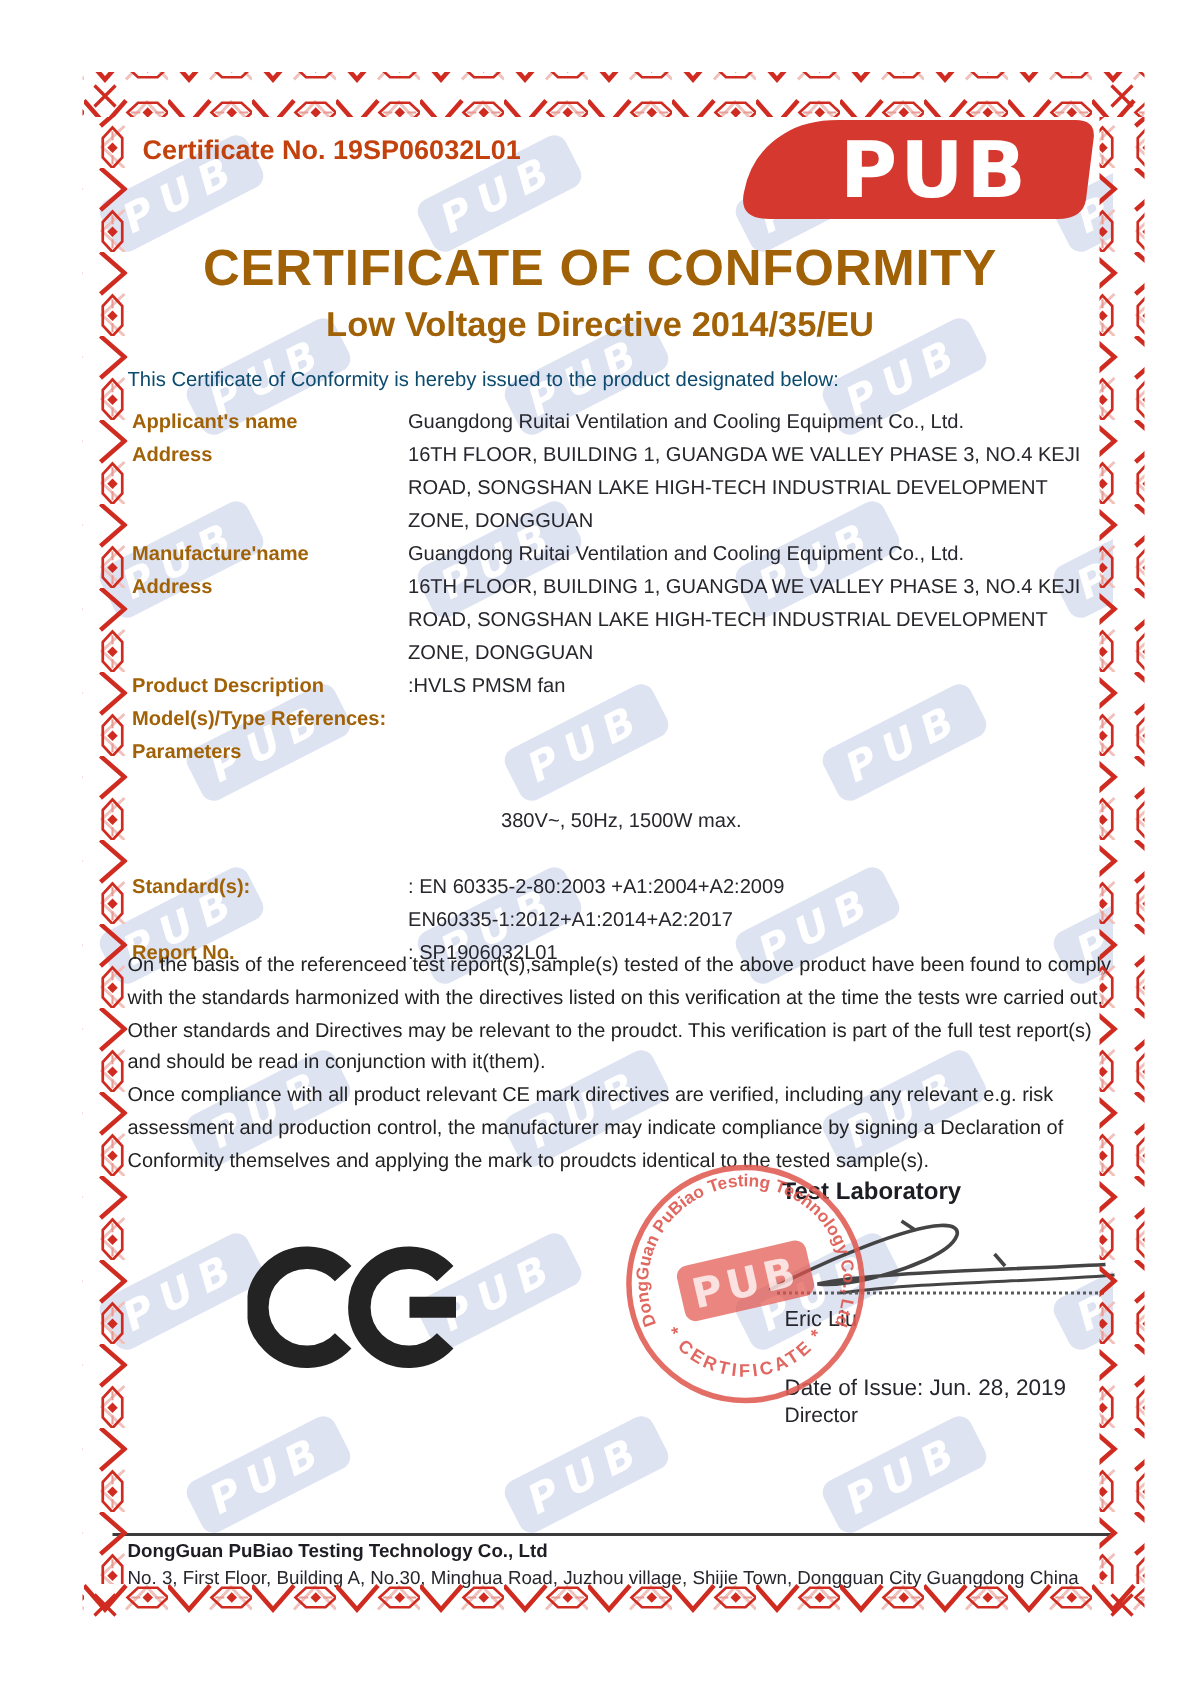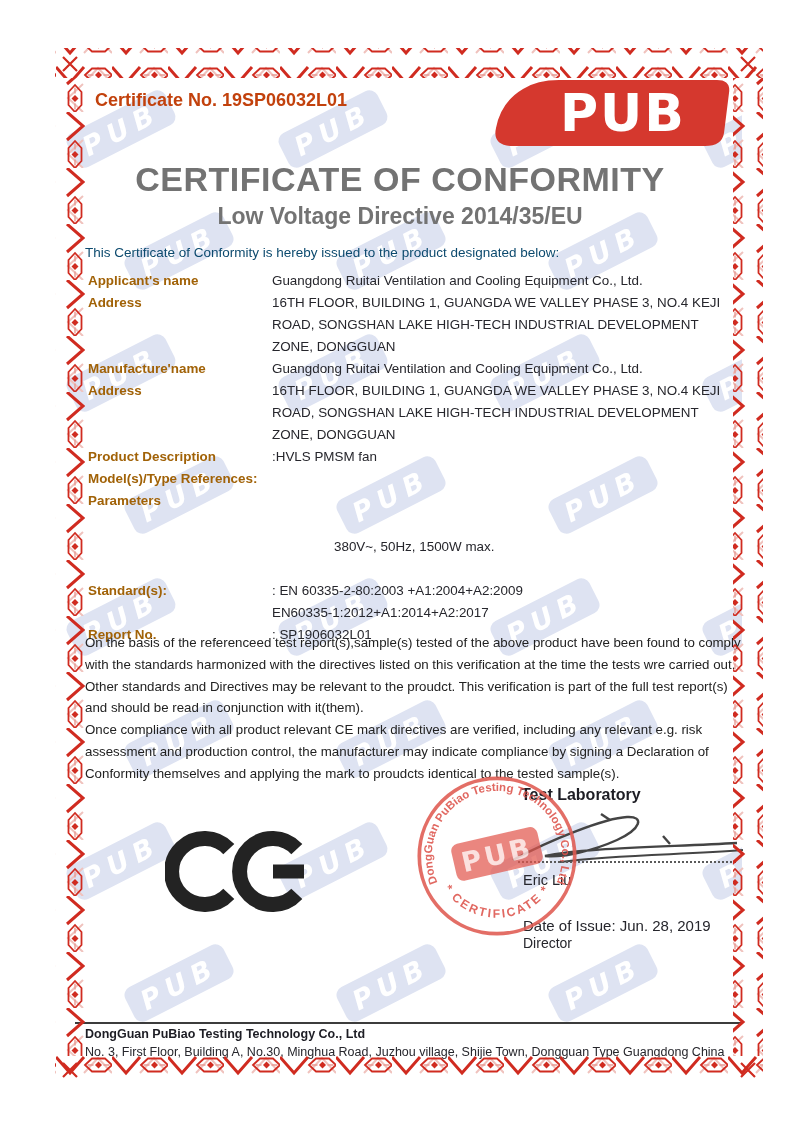--- a/index.html
+++ b/index.html
@@ -10,21 +10,21 @@
   .wm-tile{position:absolute;width:110px;height:38px;border-radius:9px;background:#dee3f2;
            color:#ffffff;font-weight:bold;font-style:italic;font-size:27px;letter-spacing:7px;
            display:flex;align-items:center;justify-content:center;transform:rotate(-27deg);
            font-family:"DejaVu Sans",sans-serif;}
   
   .border-svg{position:absolute;left:0;top:0;z-index:3;pointer-events:none;}
   
   .content{position:absolute;left:0;top:0;width:800px;height:1132px;z-index:2;}
   .cert-no{position:absolute;left:95px;top:90px;font-size:18px;font-weight:bold;color:#c2410c;}
   .logo{position:absolute;left:495px;top:80px;}
-  .title-block{position:absolute;left:0;top:160px;width:800px;text-align:center;color:#737373;}
+  .title-block{position:absolute;left:0;top:160px;width:800px;text-align:center;color:#a16207;}
   .title-main{font-size:34px;font-weight:800;letter-spacing:0.5px;}
   .title-sub{font-size:23px;font-weight:bold;margin-top:4px;}
   .intro{position:absolute;left:85px;top:245px;font-size:13.5px;color:#0c4a6e;}
   .fields{position:absolute;left:88px;top:270px;width:660px;font-size:13.4px;line-height:22px;}
   .frow{display:flex;}
   .flabel{width:184px;font-weight:bold;color:#a16207;flex:none;}
   .fvalue{width:476px;white-space:pre-line;color:#26262c;}
   .indent2{padding-left:62px;margin-top:24px;}
   .tm{font-style:italic;font-weight:bold;font-size:21px;letter-spacing:1px;line-height:26px;}
   .tm-blue{color:#1563c5;}
@@ -180,21 +180,21 @@
         <textPath href="#arcBottom" startOffset="50%" text-anchor="middle">* CERTIFICATE *</textPath>
       </text>
       <g transform="translate(80,78) rotate(-13)">
         <rect x="-42" y="-18" width="84" height="36" rx="7" fill="#e2574d" opacity="0.82"></rect>
         <text x="0" y="10" text-anchor="middle" font-size="26" font-weight="bold" fill="#fbdddb" font-family="DejaVu Sans, sans-serif" letter-spacing="3">PUB</text>
       </g>
     </svg>
 
     <div class="footer-line"></div>
     <div class="footer-co">DongGuan PuBiao Testing Technology Co., Ltd</div>
-    <div class="footer-addr">No. 3, First Floor, Building A, No.30, Minghua Road, Juzhou village, Shijie Town, Dongguan Type Guangdong China</div>
+    <div class="footer-addr">No. 3, First Floor, Building A, No.30, Minghua Road, Juzhou village, Shijie Town, Dongguan City Guangdong China</div>
   </div>
 
   <svg class="border-svg" width="800" height="1132" viewBox="0 0 800 1132">
     <defs>
       <pattern id="chainH" width="56" height="30" patternUnits="userSpaceOnUse">
         <path d="M28,23 L42,8 L56,23" fill="none" stroke="#f0c2bd" stroke-width="2"></path>
         <path d="M0,7 L14,23 L28,7" fill="none" stroke="#d02b20" stroke-width="3"></path>
         <path d="M29,15 L36,8.5 L49,8.5 L56,15 L49,21.5 L36,21.5 Z" fill="none" stroke="#d02b20" stroke-width="1.8"></path>
         <path d="M42.5,11.5 L46,15 L42.5,18.5 L39,15 Z" fill="#d02b20"></path>
         <path d="M31.5,15 L37.5,15 M47.5,15 L53.5,15" stroke="#e89b94" stroke-width="1.4"></path>

